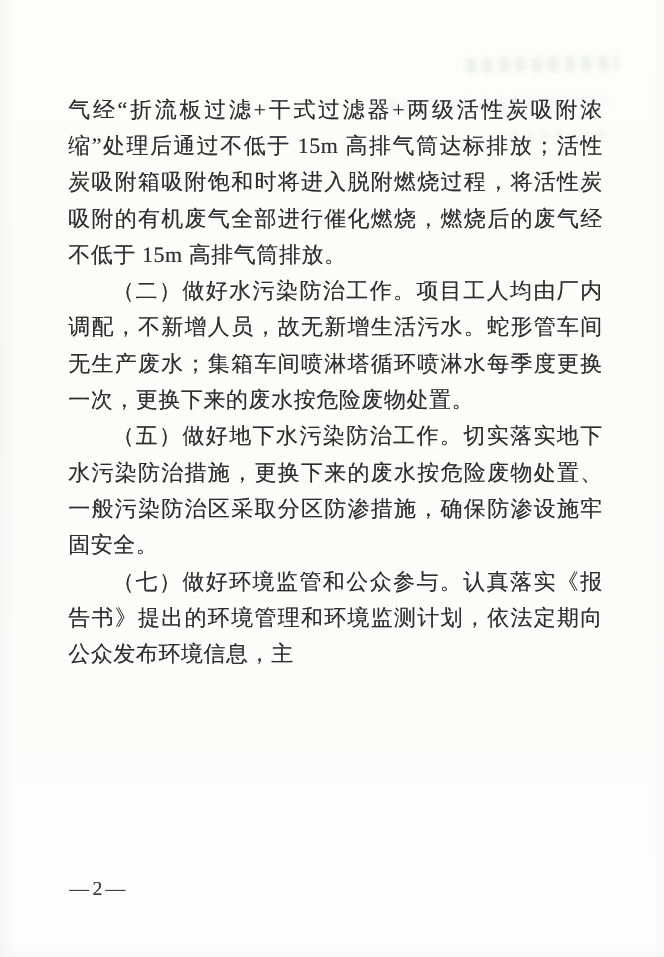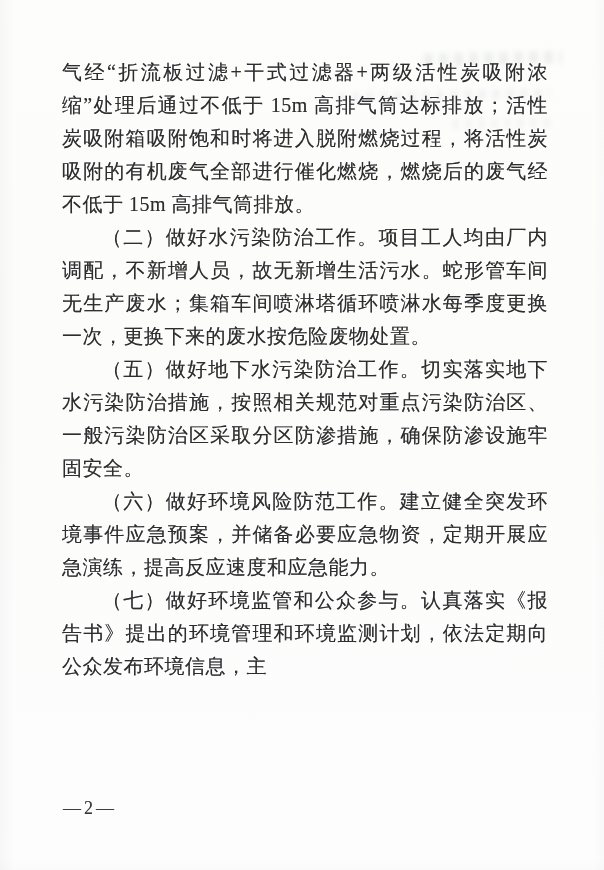--- a/index.html
+++ b/index.html
@@ -40,20 +40,21 @@
   }
   .para {
     margin: 0;
     padding: 0;
     text-indent: 2em;
     
     text-shadow: 0 0 0.4px rgba(60,60,65,0.55);
   }
   .para.no-indent {
     text-indent: 0;
+    margin-top: 28px;
   }
   
   .bleed {
     position: absolute;
     filter: blur(2.5px);
     opacity: 0.30;
     pointer-events: none;
     transform: rotate(-1.2deg);
   }
   .bleed-1 {
@@ -88,20 +89,19 @@
 
 <div class="page">
 
   <div class="bleed bleed-1"></div>
   <div class="bleed bleed-2"></div>
   <div class="bleed bleed-3"></div>
 
   <div class="content">
     <p class="para no-indent">气经“折流板过滤+干式过滤器+两级活性炭吸附浓缩”处理后通过不低于 15m 高排气筒达标排放；活性炭吸附箱吸附饱和时将进入脱附燃烧过程，将活性炭吸附的有机废气全部进行催化燃烧，燃烧后的废气经不低于 15m 高排气筒排放。</p>
     <p class="para">（二）做好水污染防治工作。项目工人均由厂内调配，不新增人员，故无新增生活污水。蛇形管车间无生产废水；集箱车间喷淋塔循环喷淋水每季度更换一次，更换下来的废水按危险废物处置。</p>
-    <p class="para">（五）做好地下水污染防治工作。切实落实地下水污染防治措施，按照相关规范对重点污染防治区、一般污染防治区采取分区防渗措施，确保防渗设施牢固安全。</p>
-    <p class="para">（六）做好环境风险防范工作。建立健全突发环境事件应急预案，并储备必要应急物资，定期开展应急演练，提高反应速度和应急能力。</p>
+    <p class="para">（五）做好地下水污染防治工作。切实落实地下水污染防治措施，更换下来的废水按危险废物处置、一般污染防治区采取分区防渗措施，确保防渗设施牢固安全。</p>
     <p class="para">（七）做好环境监管和公众参与。认真落实《报告书》提出的环境管理和环境监测计划，依法定期向公众发布环境信息，主</p>
   </div>
 
   <div class="page-number">—2—</div>
 
 </div>
 
 </body></html>

